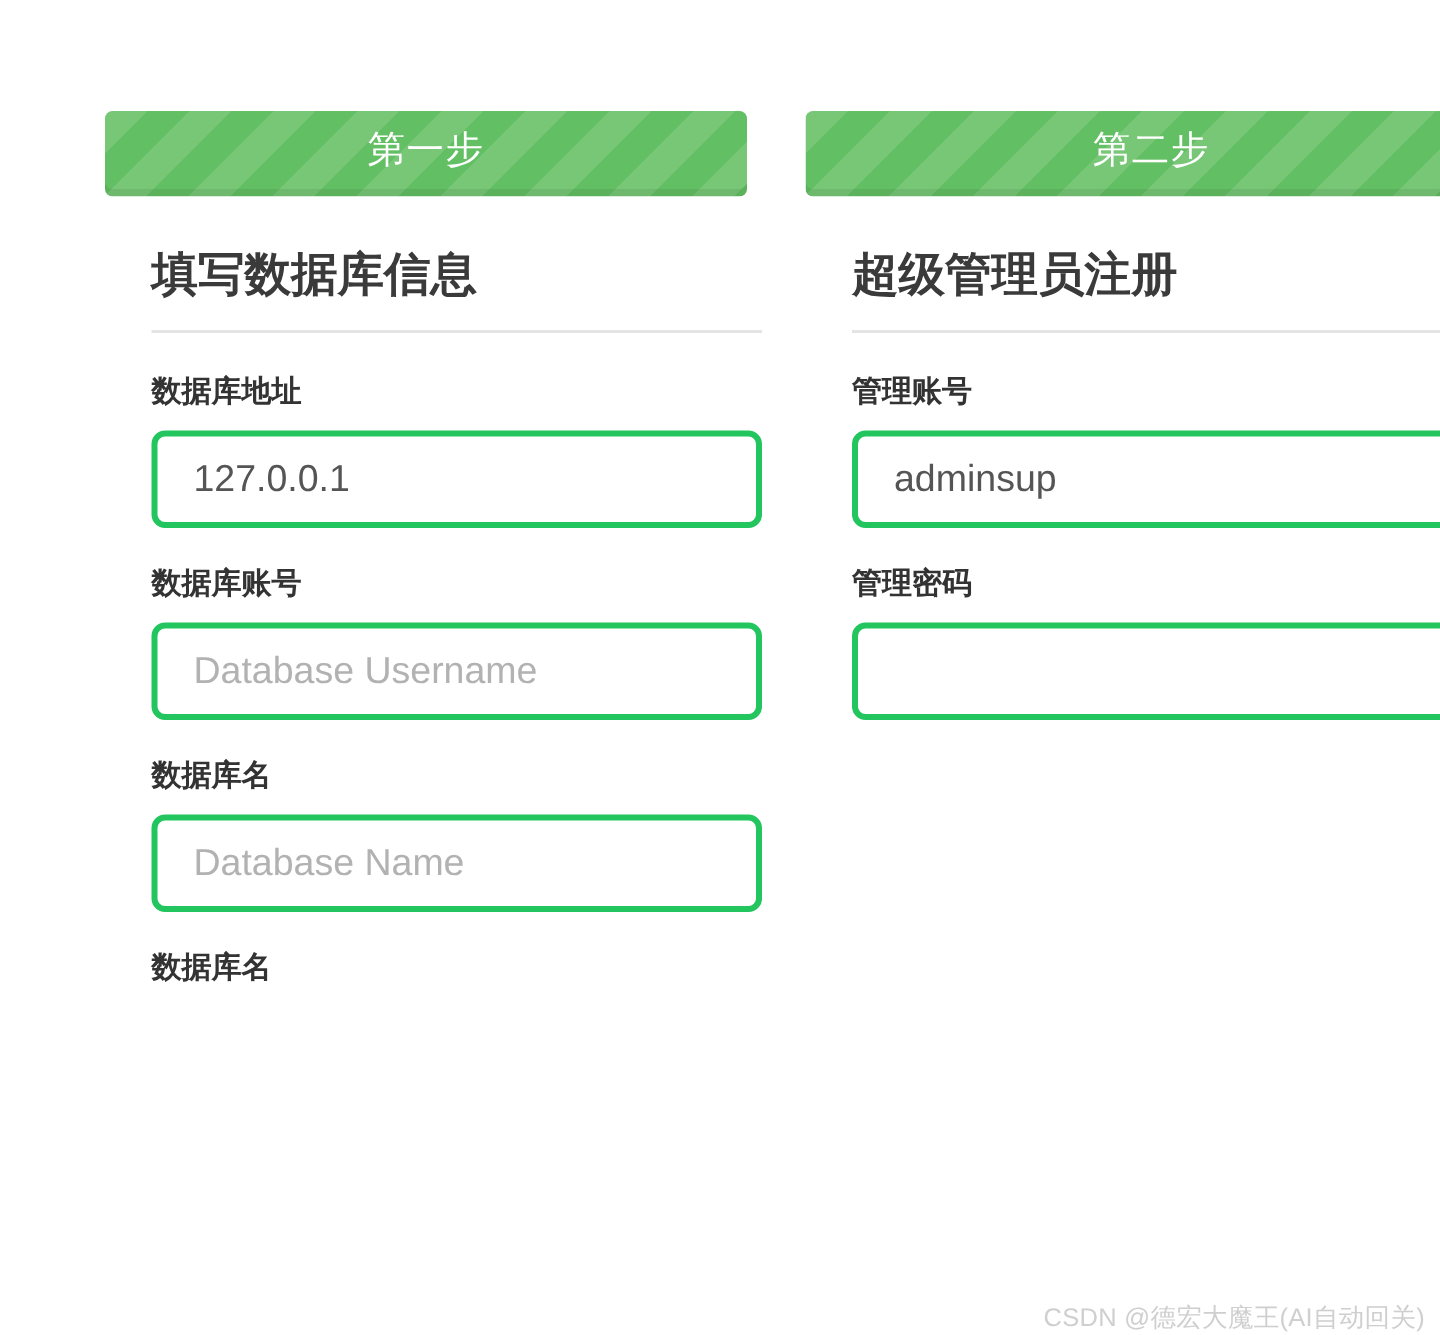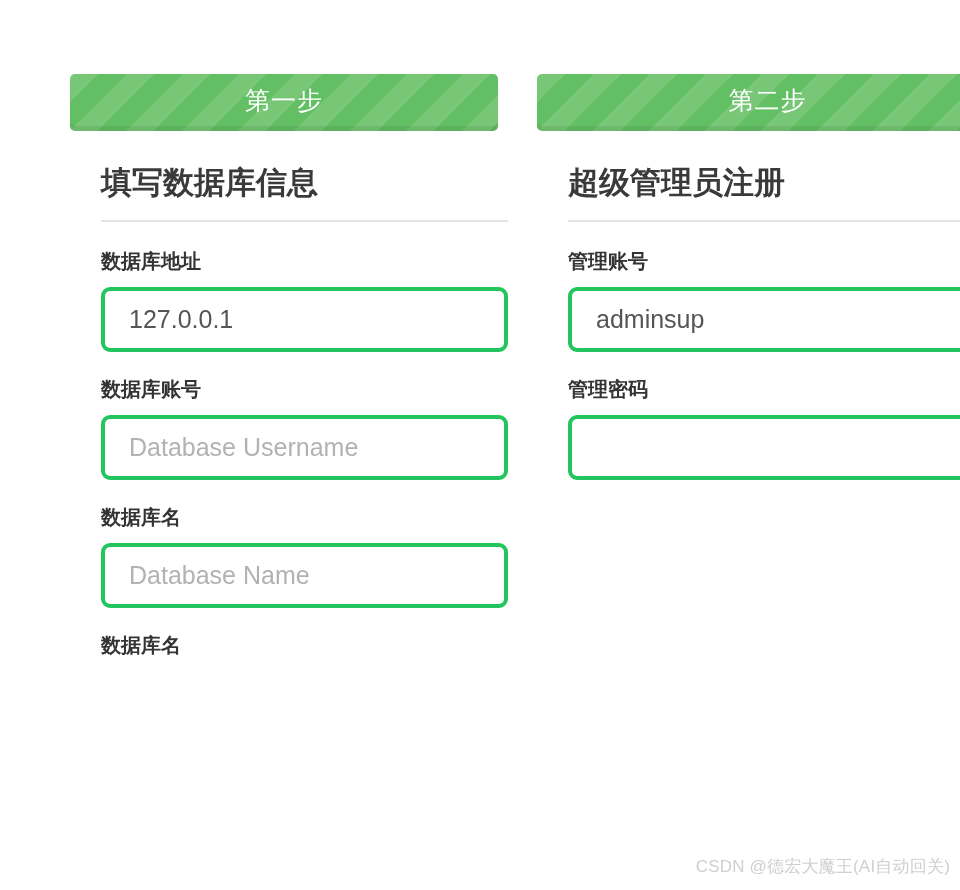--- a/index.html
+++ b/index.html
@@ -122,21 +122,21 @@
     color: #b2b2b2;
     opacity: 1;
   }
   .field-input:-ms-input-placeholder { color: #b2b2b2; }
   .field-input::-ms-input-placeholder { color: #b2b2b2; }
 
   
   .watermark {
     position: absolute;
     right: 10px;
-    bottom: 12px;
+    bottom: 0;
     font-size: 17px;
     color: #cfcfcf;
     white-space: nowrap;
     letter-spacing: 0.2px;
   }
 </style>
 </head>
 <body>
 
 <div class="wizard">

